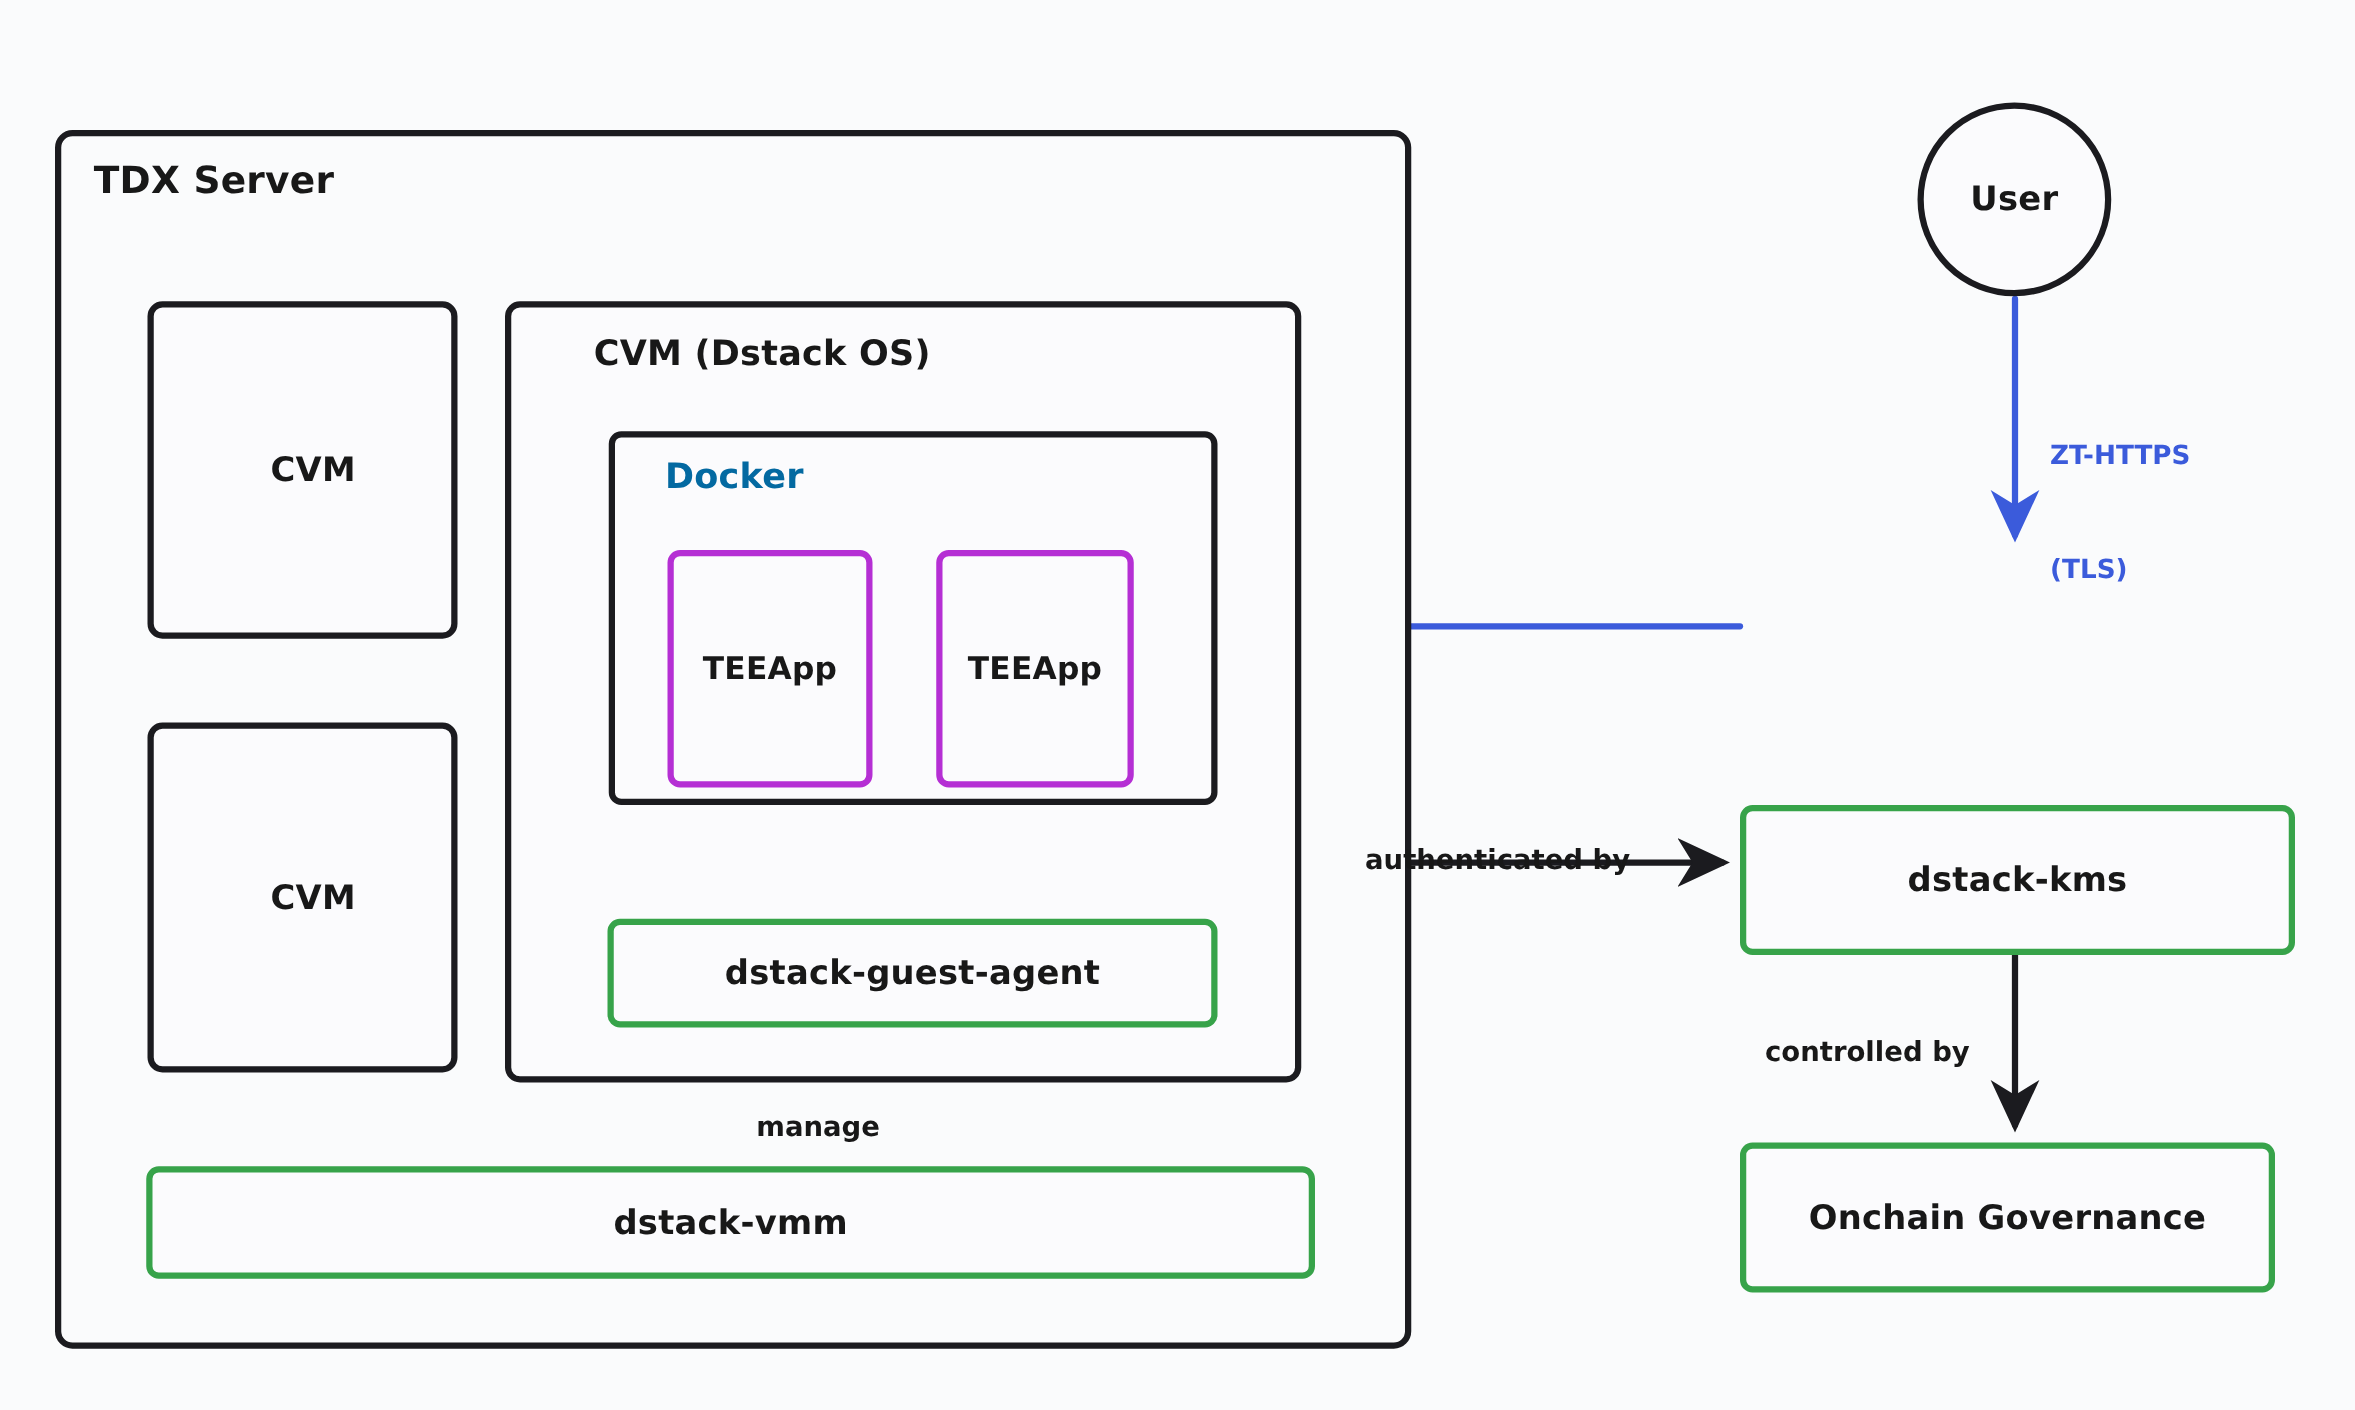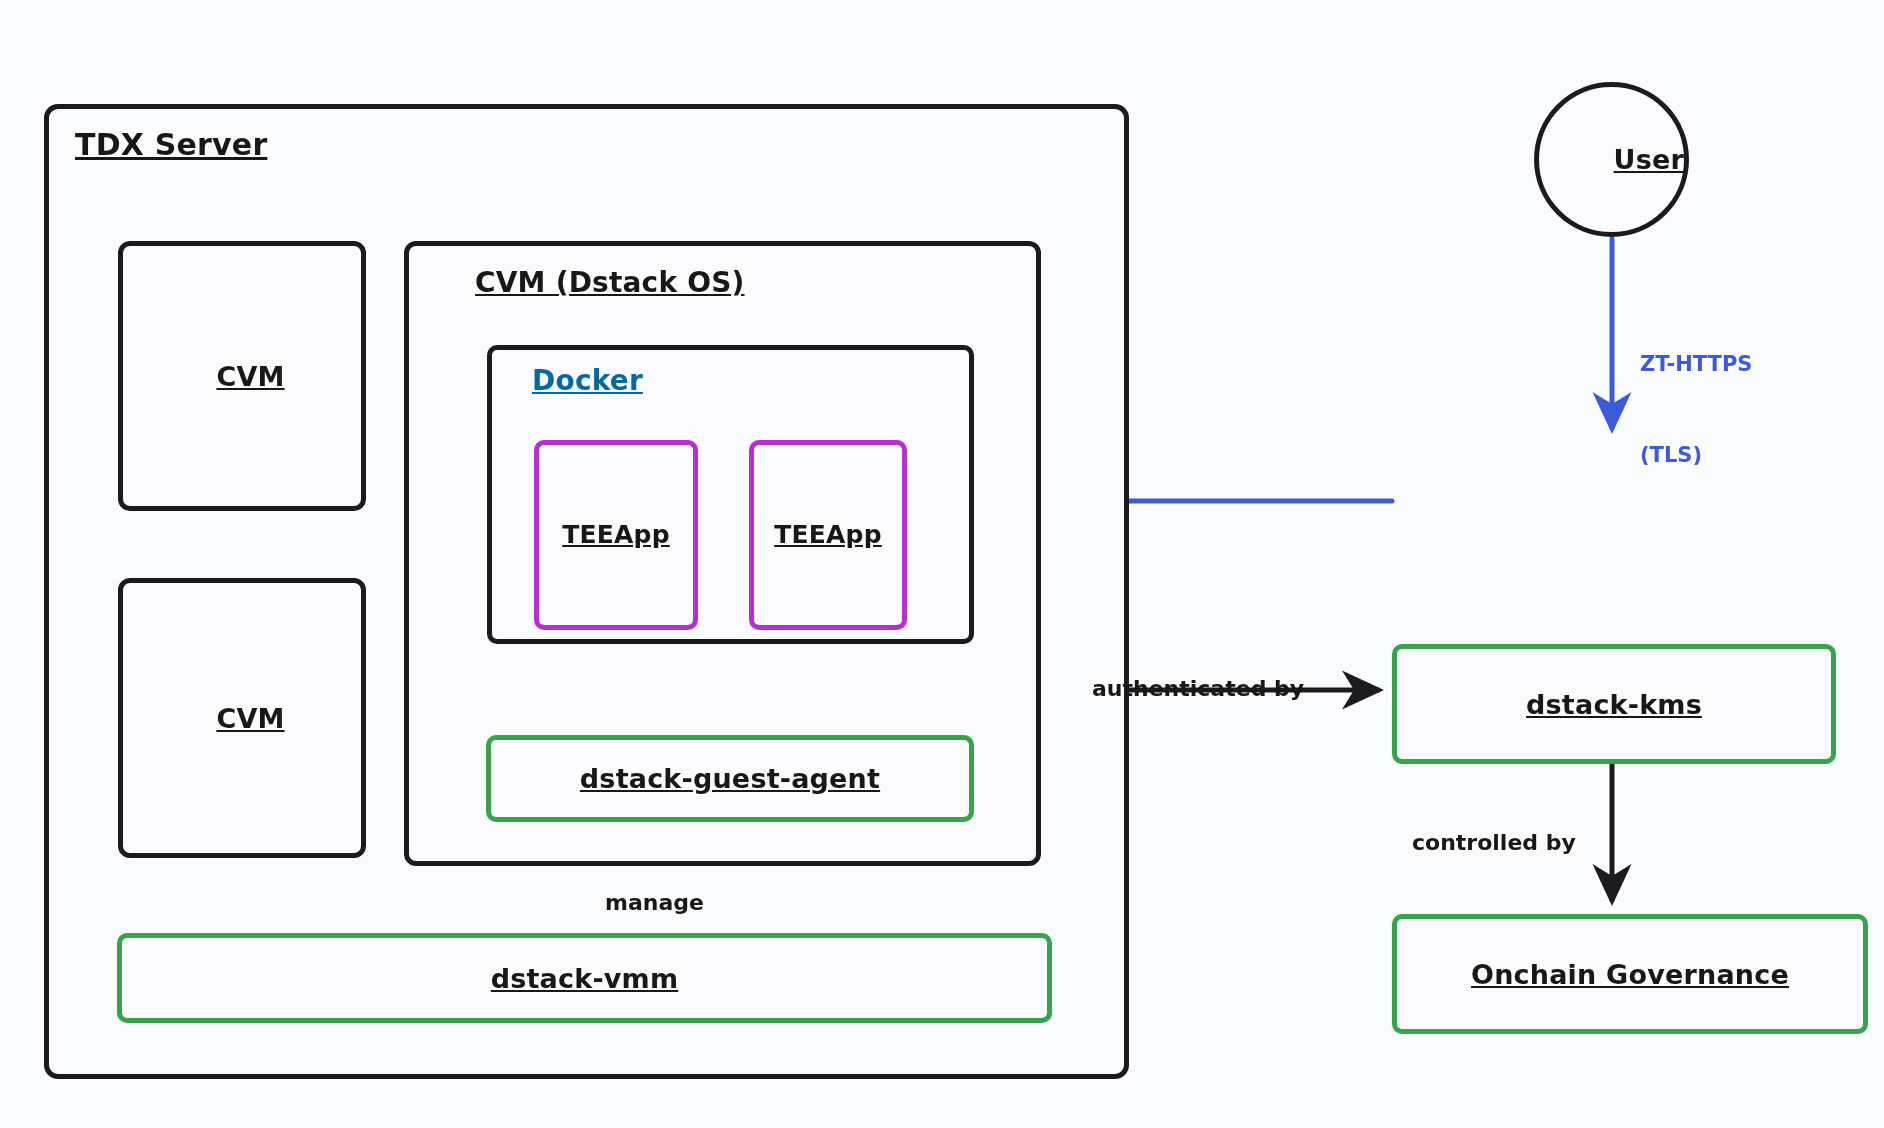--- a/index.html
+++ b/index.html
@@ -22,21 +22,20 @@
     background: #fbfbfd;
     display: flex;
     align-items: center;
     justify-content: center;
   }
   .lbl {
     font-family: "DejaVu Sans", sans-serif;
     color: #181818;
     white-space: pre;
     letter-spacing: 0.2px;
-    text-decoration: underline;
   }
 
   
   #tdx-server {
     left: 44px; top: 104px;
     width: 1085px; height: 975px;
     border: 5px solid #1b1b1f;
     border-radius: 14px;
     background: #fafbfc;
     display: block;
@@ -114,21 +113,21 @@
     border: 5px solid #37a34a;
     border-radius: 10px;
     background: #fbfbfd;
     font-size: 27px;
     font-weight: 700;
   }
   #dstack-guest-agent { left: 486px; top: 735px; width: 488px; height: 87px; }
   #dstack-vmm        { left: 117px; top: 933px; width: 935px; height: 90px; }
 
   #dstack-kms         { left: 1392px; top: 644px; width: 444px; height: 120px; }
-  #onchain-governance { left: 1392px; top: 914px; width: 476px; height: 120px; }
+  #onchain-governance { left: 1392px; top: 914px; width: 428px; height: 120px; }
 
   
   #dstack-gateway {
     left: 1392px; top: 442px;
     width: 444px; height: 118px;
     border: 5px solid #3b5bdb;
     border-radius: 10px;
     background: #fbfbfd;
     font-size: 27px;
     font-weight: 700;
@@ -136,21 +135,20 @@
 
   
   #user-circle {
     left: 1534px; top: 82px;
     width: 155px; height: 155px;
     border: 5px solid #1b1b1f;
     border-radius: 50%;
     background: #fbfbfd;
     font-size: 27px;
     font-weight: 700;
-    justify-content: flex-end;
   }
 
   
   .conn-label {
     position: absolute;
     font-family: "DejaVu Sans", sans-serif;
     font-size: 22px;
     font-weight: 700;
     color: #181818;
     white-space: pre;

